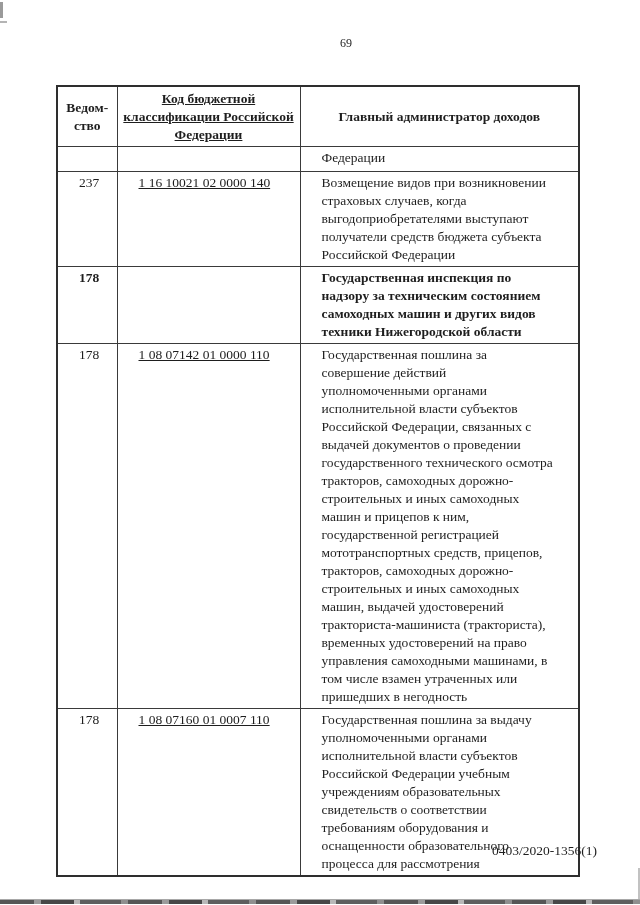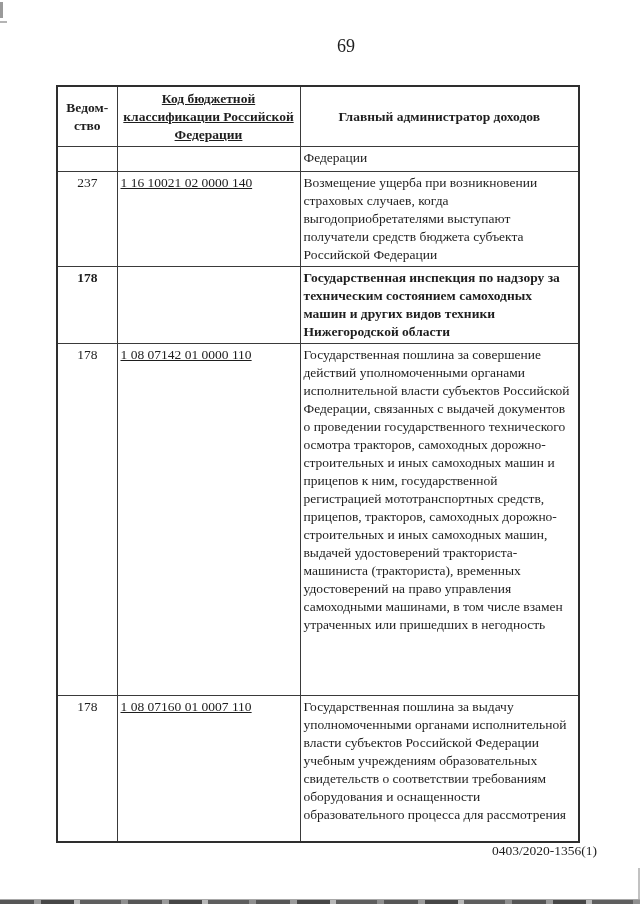--- a/index.html
+++ b/index.html
@@ -15,21 +15,21 @@
     overflow: hidden;
     font-family: "Liberation Serif", "DejaVu Serif", serif;
     color: #1e1e1e;
   }
   .page-number {
     position: absolute;
     top: 36px;
     left: 330px;
     width: 32px;
     text-align: center;
-    font-size: 18px;
+    font-size: 12px;
   }
   table.doc-table {
     position: absolute;
     left: 56px;
     top: 85px;
     border-collapse: collapse;
     table-layout: fixed;
     width: 522px;
     border: 2px solid #2e2e2e;
     font-size: 13.5px;
@@ -44,21 +44,21 @@
   th.c3, td.c3 { width: 279px; }
   table.doc-table th {
     font-weight: bold;
     text-align: center;
     vertical-align: middle;
     height: 55px;
     padding: 2px 3px;
   }
   table.doc-table td {
     vertical-align: top;
-    padding: 2px 3px;
+    padding: 2px 21px;
   }
   td.c1 { text-align: center; }
   td.c2 { }
   td.c3 { text-align: left; padding-left: 5px; padding-right: 5px; }
   tr.bold td { font-weight: bold; }
   tr#r0 td { height: 20px; }
   tr#r1 td { height: 86px; }
   tr#r2 td { height: 69px; }
   tr#r3 td { height: 347px; }
   tr#r4 td { height: 141px; }
@@ -127,21 +127,21 @@
     </thead>
     <tbody>
       <tr id="r0">
         <td class="c1"></td>
         <td class="c2"></td>
         <td class="c3">Федерации</td>
       </tr>
       <tr id="r1">
         <td class="c1">237</td>
         <td class="c2">1 16 10021 02 0000 140</td>
-        <td class="c3">Возмещение ущерба при возникновении страховых случаев, когда выгодоприобретателями выступают получатели средств бюджета субъекта Российской Федерации</td>
+        <td class="c3">Возмещение видов при возникновении страховых случаев, когда выгодоприобретателями выступают получатели средств бюджета субъекта Российской Федерации</td>
       </tr>
       <tr id="r2" class="bold">
         <td class="c1">178</td>
         <td class="c2"></td>
         <td class="c3">Государственная инспекция по надзору за техническим состоянием самоходных машин и других видов техники Нижегородской области</td>
       </tr>
       <tr id="r3">
         <td class="c1">178</td>
         <td class="c2">1 08 07142 01 0000 110</td>
         <td class="c3">Государственная пошлина за совершение действий уполномоченными органами исполнительной власти субъектов Российской Федерации, связанных с выдачей документов о проведении государственного технического осмотра тракторов, самоходных дорожно-строительных и иных самоходных машин и прицепов к ним, государственной регистрацией мототранспортных средств, прицепов, тракторов, самоходных дорожно-строительных и иных самоходных машин, выдачей удостоверений тракториста-машиниста (тракториста), временных удостоверений на право управления самоходными машинами, в том числе взамен утраченных или пришедших в негодность</td>

